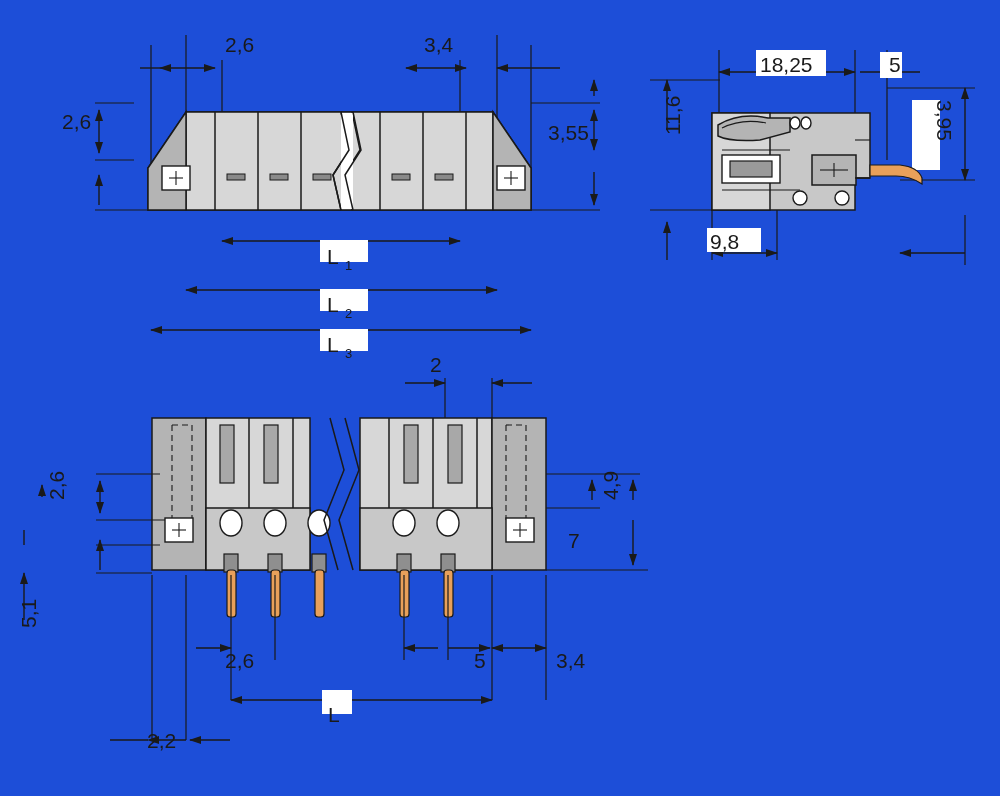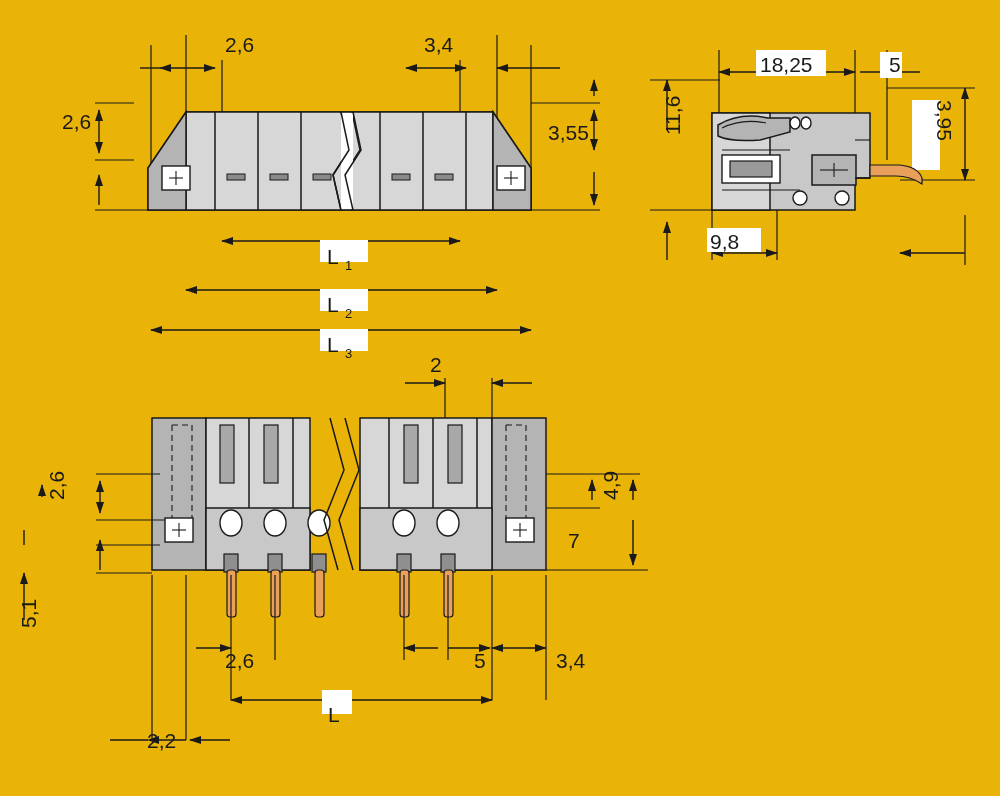--- a/index.html
+++ b/index.html
@@ -7,21 +7,21 @@
     padding: 0;
     background: #ffffff;
   }
   body {
     font-family: "Liberation Sans", sans-serif;
   }
   #stage {
     position: relative;
     width: 1000px;
     height: 796px;
-    background: #eab308;
+    background: #1d4ed8;
     overflow: hidden;
   }
   #drawing {
     position: absolute;
     left: 0;
     top: 0;
   }
   .dim-text {
     font-family: "Liberation Sans", sans-serif;
     font-size: 21px;

